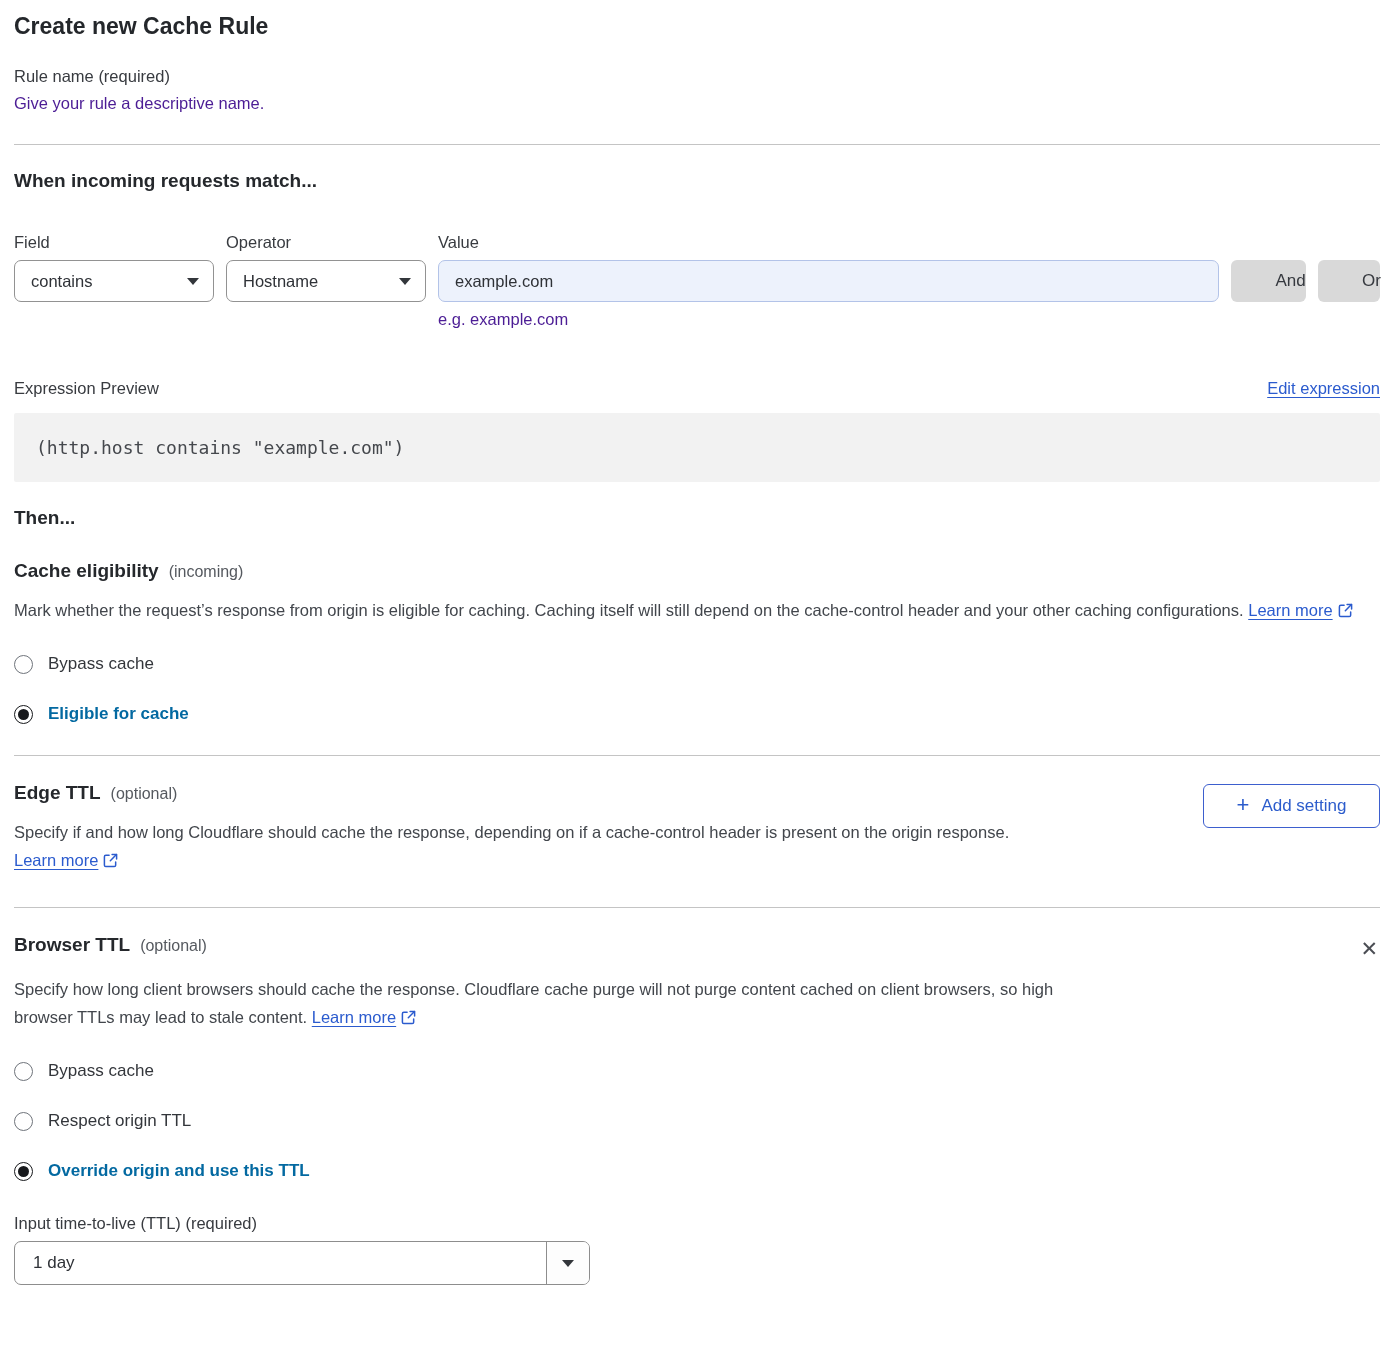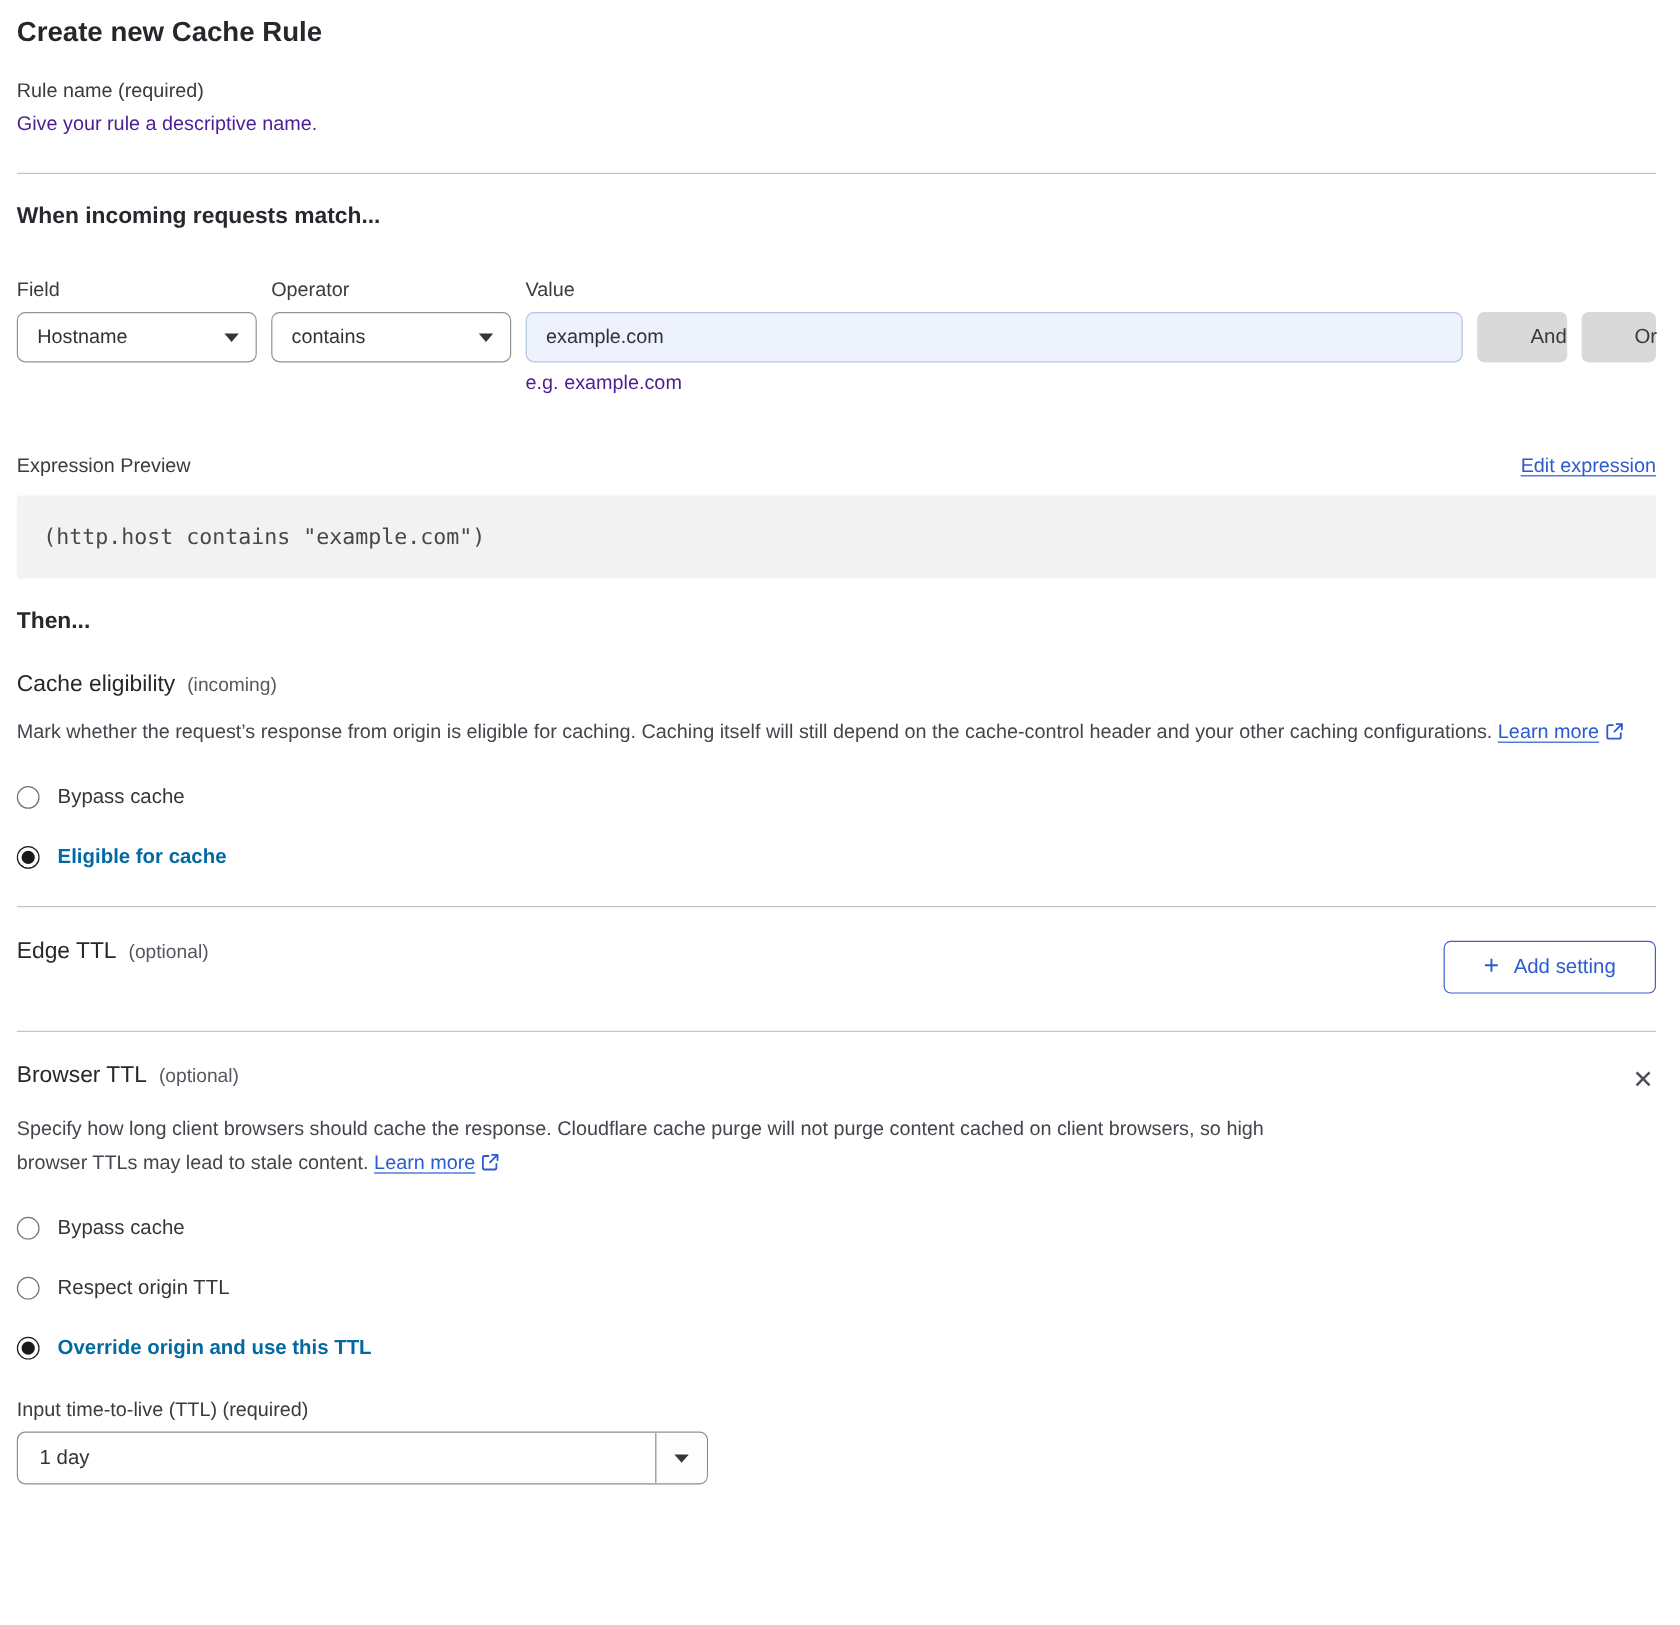--- a/index.html
+++ b/index.html
@@ -136,21 +136,21 @@
   }
 
   .then-heading { margin-top: 29px; }
 
   
   .group-title-row {
     display: flex;
     align-items: baseline;
     gap: 10px;
   }
-  .group-title { font-size: 19px; font-weight: 400; color: #25282c; }
+  .group-title { font-size: 19px; font-weight: 700; color: #25282c; }
   .group-badge { font-size: 16px; color: #55595f; }
   p.group-desc {
     margin-top: 14px;
     font-size: 16.5px;
     line-height: 28px;
     color: #42464c;
   }
   .desc-narrow { max-width: 1095px; }
   .learn-more { white-space: nowrap; }
   .ext-icon { display: inline-block; vertical-align: -2px; margin-left: 5px; }
@@ -256,25 +256,25 @@
   <h2 class="section-heading">When incoming requests match...</h2>
 
   <div class="match-grid">
     <div class="col-label">Field</div>
     <div class="col-label">Operator</div>
     <div class="col-label">Value</div>
     <div></div>
       <div></div>
 
     <div class="select-box">
+      <span>contains</span>
+      <span class="caret-down"></span>
+    </div>
+    <div class="select-box">
       <span>Hostname</span>
-      <span class="caret-down"></span>
-    </div>
-    <div class="select-box">
-      <span>contains</span>
       <span class="caret-down"></span>
     </div>
     <input class="text-input value-input" type="text" value="example.com" style="">
     <button class="conj-btn">And</button>
     <button class="conj-btn">Or</button>
 
     <div></div>
       <div></div>
     <div class="value-helper">e.g. example.com</div>
     <div></div>
@@ -317,20 +317,30 @@
   </div>
 
   <hr class="divider">
 
   <div class="section-split" style="margin-top: 26px;">
     <div class="section-main">
       <div class="group-title-row">
         <span class="group-title">Edge TTL</span>
         <span class="group-badge">(optional)</span>
       </div>
+      <p class="group-desc desc-narrow">
+        <span>Specify if and how long Cloudflare should cache the response, depending on if a cache-control header is present on the origin response.</span>
+        <span class="learn-more">
+          <a class="text-link">Learn more</a><span class="ext-icon"><svg width="15" height="15" viewBox="0 0 16 16" fill="none" stroke="#2b5bce" stroke-width="1.6" stroke-linecap="round" stroke-linejoin="round">
+                <path d="M6.5 2.5H3A1.5 1.5 0 0 0 1.5 4v9A1.5 1.5 0 0 0 3 14.5h9a1.5 1.5 0 0 0 1.5-1.5V9.5"></path>
+                <path d="M9.7 1.5h4.8v4.8"></path>
+                <path d="M14.3 1.7L7.8 8.2"></path>
+              </svg></span>
+        </span>
+      </p>
     </div>
     <button class="add-setting-btn">
       <span class="plus-glyph">+</span>
       <span>Add setting</span>
     </button>
   </div>
 
   <hr class="divider">
 
   <div style="margin-top: 26px;">

